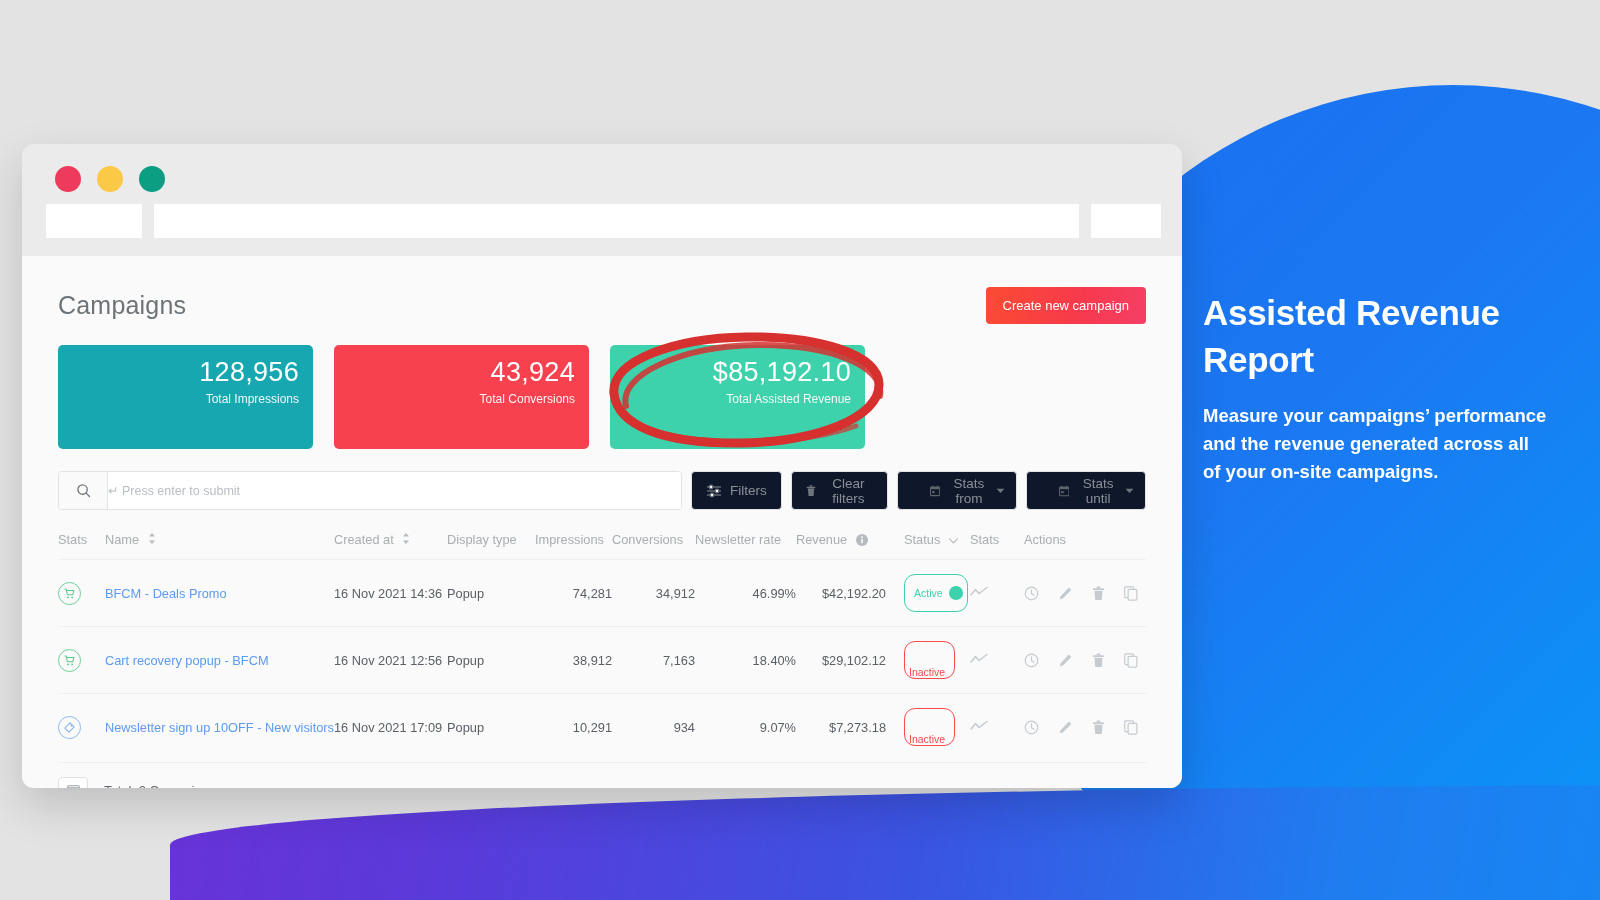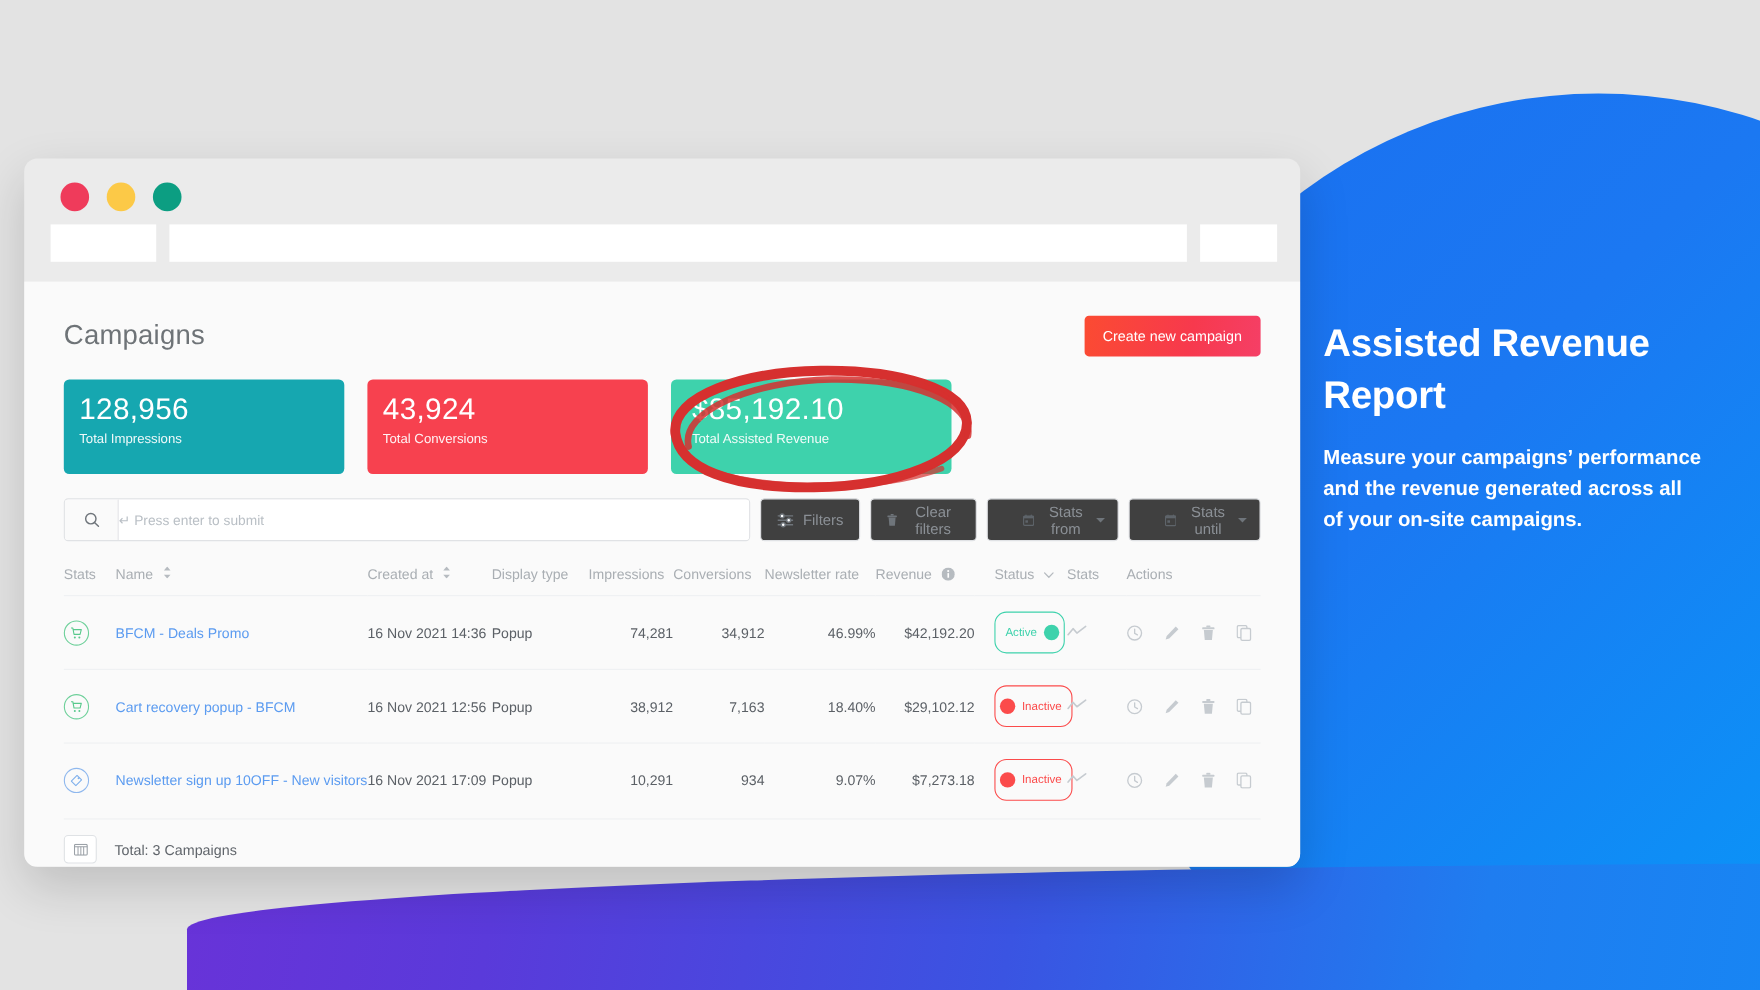--- a/index.html
+++ b/index.html
@@ -61,21 +61,21 @@
   .btn-create {
     background: linear-gradient(100deg, #fb4b32 0%, #f7394d 60%, #f53f66 100%);
     color: #fff; border: none; border-radius: 4px;
     font-size: 13px; padding: 11px 17px;
     font-family: "Liberation Sans", sans-serif;
     cursor: pointer;
   }
 
   
   .stats { display: flex; gap: 21px; margin-top: 17px; }
-  .stat { width: 255px; height: 86px; border-radius: 5px; padding: 13px 14px 0 14px; position: relative; }
+  .stat { width: 255px; height: 104px; border-radius: 5px; padding: 13px 14px 0 14px; position: relative; text-align: right; }
   .stat .val { font-size: 27px; color: #fff; font-weight: 400; line-height: 1.1; letter-spacing: .3px; }
   .stat .lbl { font-size: 12px; color: rgba(255,255,255,.93); margin-top: 4px; }
   .stat.teal   { background: #16a7b0; }
   .stat.red    { background: #f7414f; }
   .stat.yellow { background: #fdc82f; }
   .stat.green  { background: #3ed2ac; padding-left: 19px; }
 
   
   .annot-circle {
     position: absolute; left: -30px; top: -23px;
@@ -93,21 +93,21 @@
     width: 49px; display: flex; align-items: center; justify-content: center;
     border-right: 1px solid #e0e2e5; background: #fafafa; cursor: pointer;
   }
   .search-input {
     flex: 1; border: none; outline: none; font-size: 12.5px; color: #c2410c;
     text-align: left; padding-right: 13px; background: #fff;
     font-family: "Liberation Sans", sans-serif;
   }
   .search-input::placeholder { color: #b9bfc5; }
   .tb-btn {
-    height: 39px; border: 1px solid #e0e2e5; border-radius: 4px; background: #404040;
+    height: 39px; border: 1px solid #e0e2e5; border-radius: 4px; background: #0f172a;
     display: flex; align-items: center; gap: 8px; padding: 0 14px;
     font-size: 13.5px; color: #8b9096; cursor: pointer;
     font-family: "Liberation Sans", sans-serif;
   }
   .tb-date { width: 141px; justify-content: flex-start; position: relative; padding-right: 26px; padding-left: 32px; }
   .tb-date .caret { position: absolute; right: 11px; }
 
   
   table.camp { width: 1088px; border-collapse: collapse; margin-top: 12px; table-layout: fixed; }
   table.camp th {
@@ -142,21 +142,21 @@
   .type-icon.cart { border: 1px solid #6ed09a; color: #58c98c; }
   .type-icon.tag  { border: 1px solid #8fb8ee; color: #7fb0ec; }
 
   .pill {
     display: inline-flex; align-items: center; gap: 6px;
     border-radius: 11px; height: 21px; padding: 18px 4px; font-size: 10.5px;
     cursor: pointer; user-select: none;
   }
   .pill.active { border: 1px solid #3ed2ac; color: #3ed2ac; padding-left: 9px; }
   .pill.active .dot { width: 14px; height: 14px; border-radius: 50%; background: #3ed2ac; }
-  .pill.inactive { border: 1px solid #fb4b4b; color: #fb4b4b; padding-right: 9px; }
+  .pill.inactive { border: 1px solid #fb4b4b; color: #fb4b4b; padding-right: 9px; flex-direction: column; }
   .pill.inactive .dot { width: 14px; height: 14px; border-radius: 50%; background: #fb4b4b; }
 
   .act-row { display: flex; align-items: center; gap: 19px; color: #c6cbd0; }
   .ico { cursor: pointer; display: inline-flex; }
 
   .footer {
     display: flex; align-items: center; gap: 16px;
     border-top: 1px solid #eef0f2; margin-top: 2px; padding-top: 14px;
   }
   .grid-btn {

